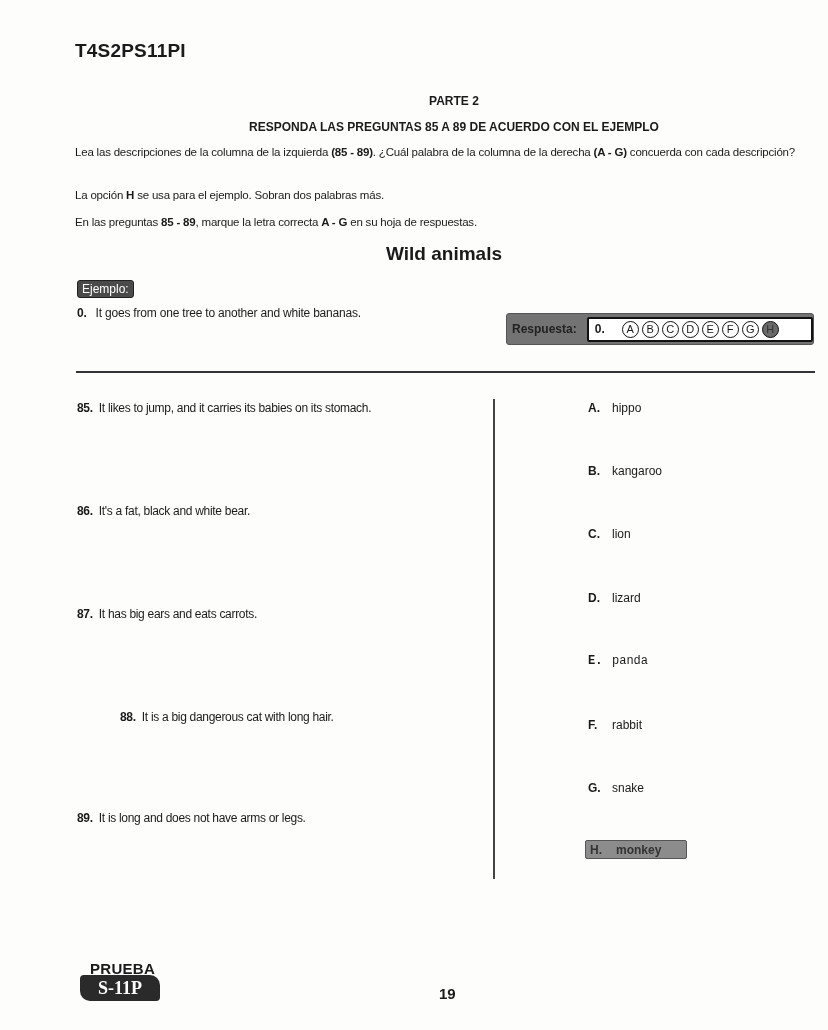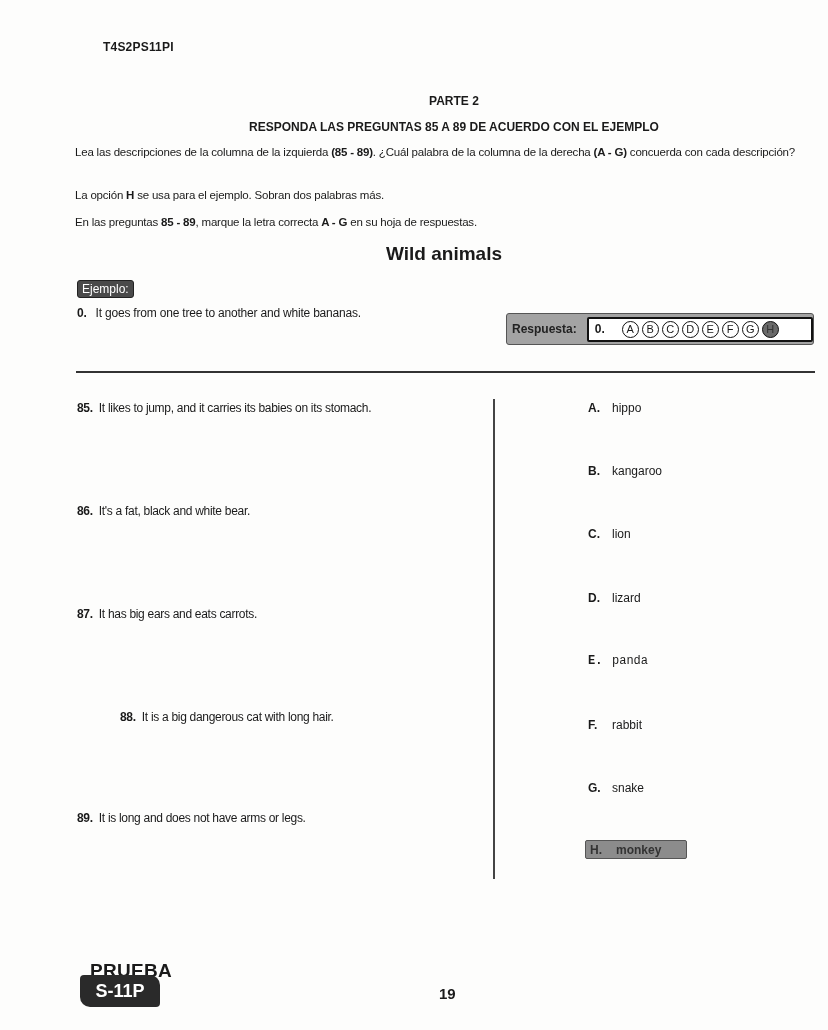--- a/index.html
+++ b/index.html
@@ -3,35 +3,35 @@
 <meta charset="utf-8">
 <style>
   html, body { margin: 0; padding: 0; }
   body {
     width: 828px; height: 1030px; position: relative; overflow: hidden;
     background: #fdfdfc;
     font-family: "Liberation Sans", sans-serif;
     color: #1a1a1a;
   }
   .abs { position: absolute; }
-  .code { left: 75px; top: 40px; font-size: 12px; font-weight: bold; letter-spacing: 0.2px; margin-left: 28px; }
+  .code { left: 75px; top: 40px; font-size: 19px; font-weight: bold; letter-spacing: 0.2px; }
   .parte { left: 0; width: 908px; top: 94px; text-align: center; font-size: 12px; font-weight: bold; }
   .heading { left: 0; width: 908px; top: 120px; text-align: center; font-size: 12px; font-weight: bold; }
   .instr { left: 75px; width: 745px; font-size: 11.5px; line-height: 13px; letter-spacing: -0.2px; }
   .instr b { font-weight: bold; }
   .title { left: 0; width: 888px; top: 243px; text-align: center; font-size: 19px; font-weight: bold; }
   .ejemplo-tag {
     left: 77px; top: 280px; background: #4a4a4a; color: #fff; font-size: 12px;
     padding: 1px 4px; border-radius: 3px; border: 1px solid #222; text-align: center;
   }
   .example-q { left: 77px; top: 306px; font-size: 12px; letter-spacing: -0.2px; }
   .example-q .num { font-weight: bold; margin-right: 9px; }
   .answer-box {
     left: 506px; top: 313px; width: 306px; height: 30px;
-    background: #a3a3a3; border: 1px solid #555; border-radius: 3px;
+    background: #737373; border: 1px solid #555; border-radius: 3px;
     display: flex; align-items: center;
   }
   .answer-label { font-size: 12px; font-weight: bold; color: #222; margin-left: 5px; width: 76px; }
   .answer-inner {
     background: #fff; border: 2px solid #111; border-radius: 2px; height: 21px;
     display: flex; align-items: center; padding: 0 4px; width: 218px;
   }
   .answer-inner .n { font-size: 12px; font-weight: bold; margin-right: 17px; margin-left: 2px; }
   .bubble {
     width: 17px; height: 17px; border-radius: 50%; border: 1.5px solid #111;
@@ -45,24 +45,24 @@
   .q .num { font-weight: bold; margin-right: 6px; }
   .opt { left: 588px; font-size: 12px; }
   .opt .l { font-weight: bold; display: inline-block; width: 24px; }
   .opt-h {
     left: 585px; top: 840px; width: 100px; height: 17px; background: #8c8c8c;
     border: 1px solid #555; border-radius: 2px; font-size: 12px; color: #333;
     display: flex; align-items: center;
   }
   .opt-h .l { font-weight: bold; margin-left: 4px; width: 26px; }
   .opt-h .w { font-weight: bold; }
-  .prueba-label { left: 90px; top: 960px; font-size: 19px; font-weight: bold; letter-spacing: 0.3px; }
+  .prueba-label { left: 90px; top: 960px; font-size: 15px; font-weight: bold; letter-spacing: 0.3px; }
   .prueba-badge {
-    left: 80px; top: 975px; width: 80px; height: 32px; background: #2a2a2a;
-    border-radius: 4px 10px 4px 10px; color: #fff; font-family: Liberation Sans, sans-serif;
+    left: 80px; top: 975px; width: 80px; height: 26px; background: #2a2a2a;
+    border-radius: 4px 10px 4px 10px; color: #fff; font-family: Liberation Serif, serif;
     font-size: 18px; font-weight: bold; display: flex; align-items: center; justify-content: center;
   }
   .pagenum { left: 439px; top: 985px; font-size: 15px; font-weight: bold; }
 </style>
 </head>
 <body>
 
 <div class="abs code">T4S2PS11PI</div>
 <div class="abs parte">PARTE 2</div>
 <div class="abs heading">RESPONDA LAS PREGUNTAS 85 A 89 DE ACUERDO CON EL EJEMPLO</div>

